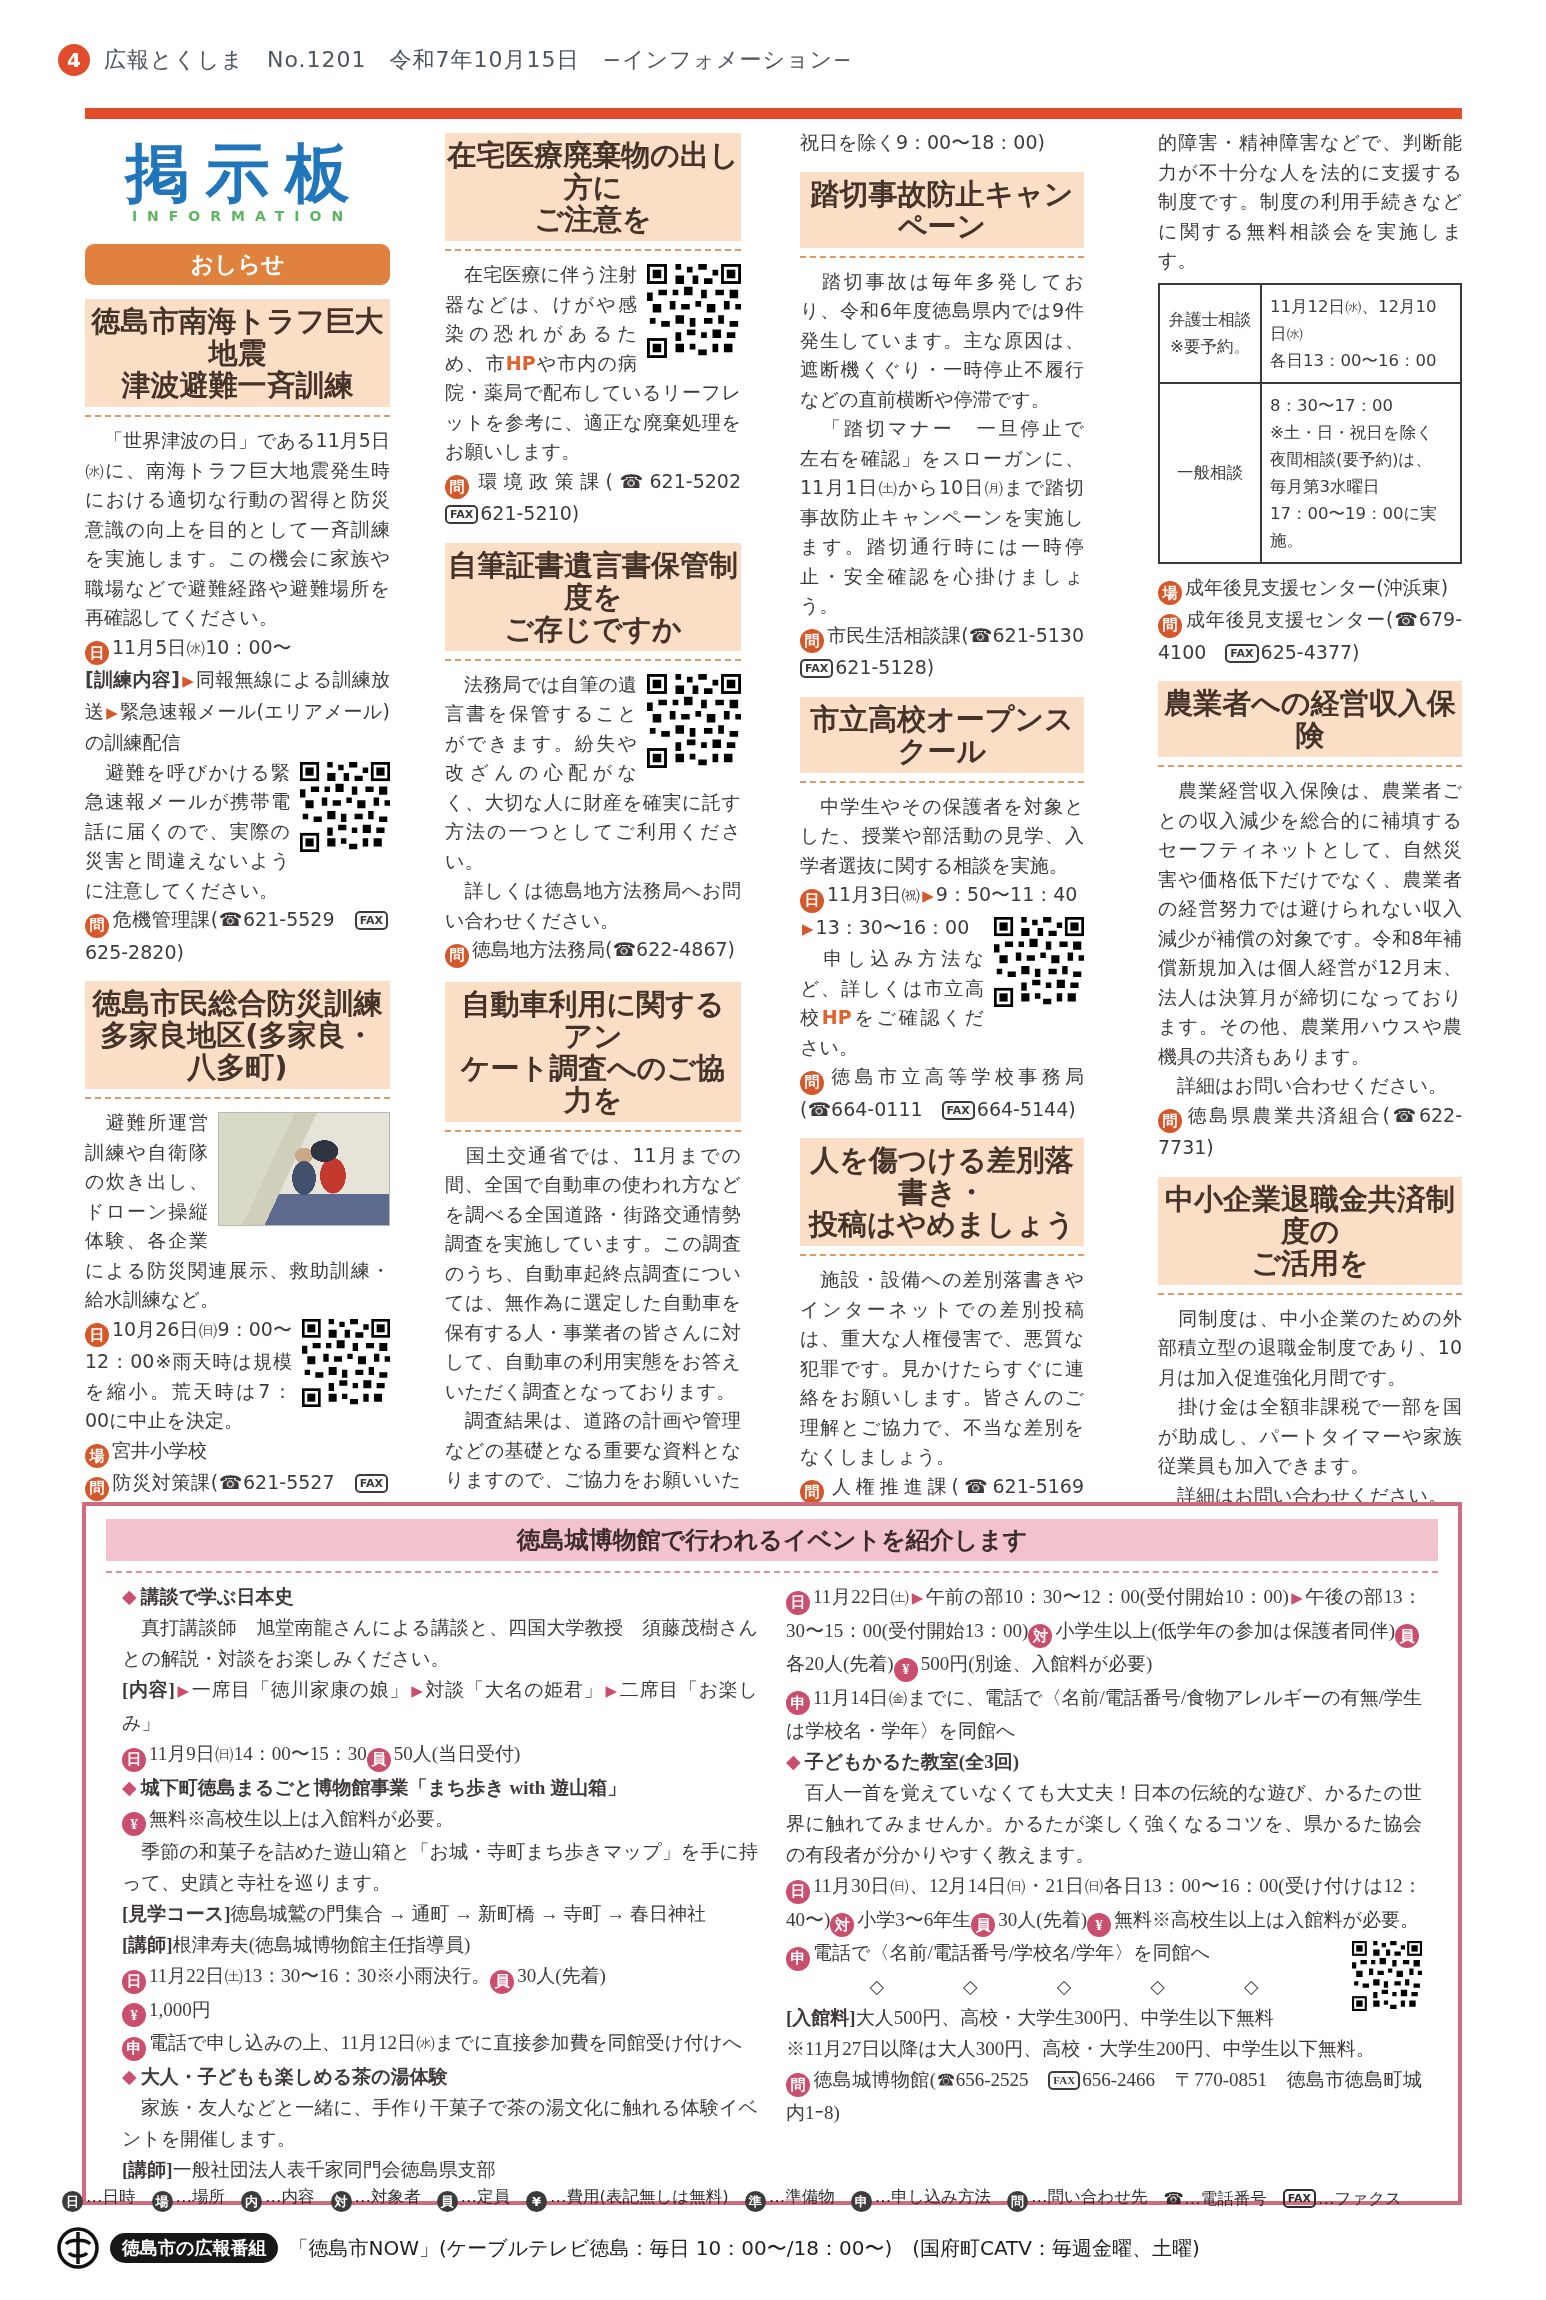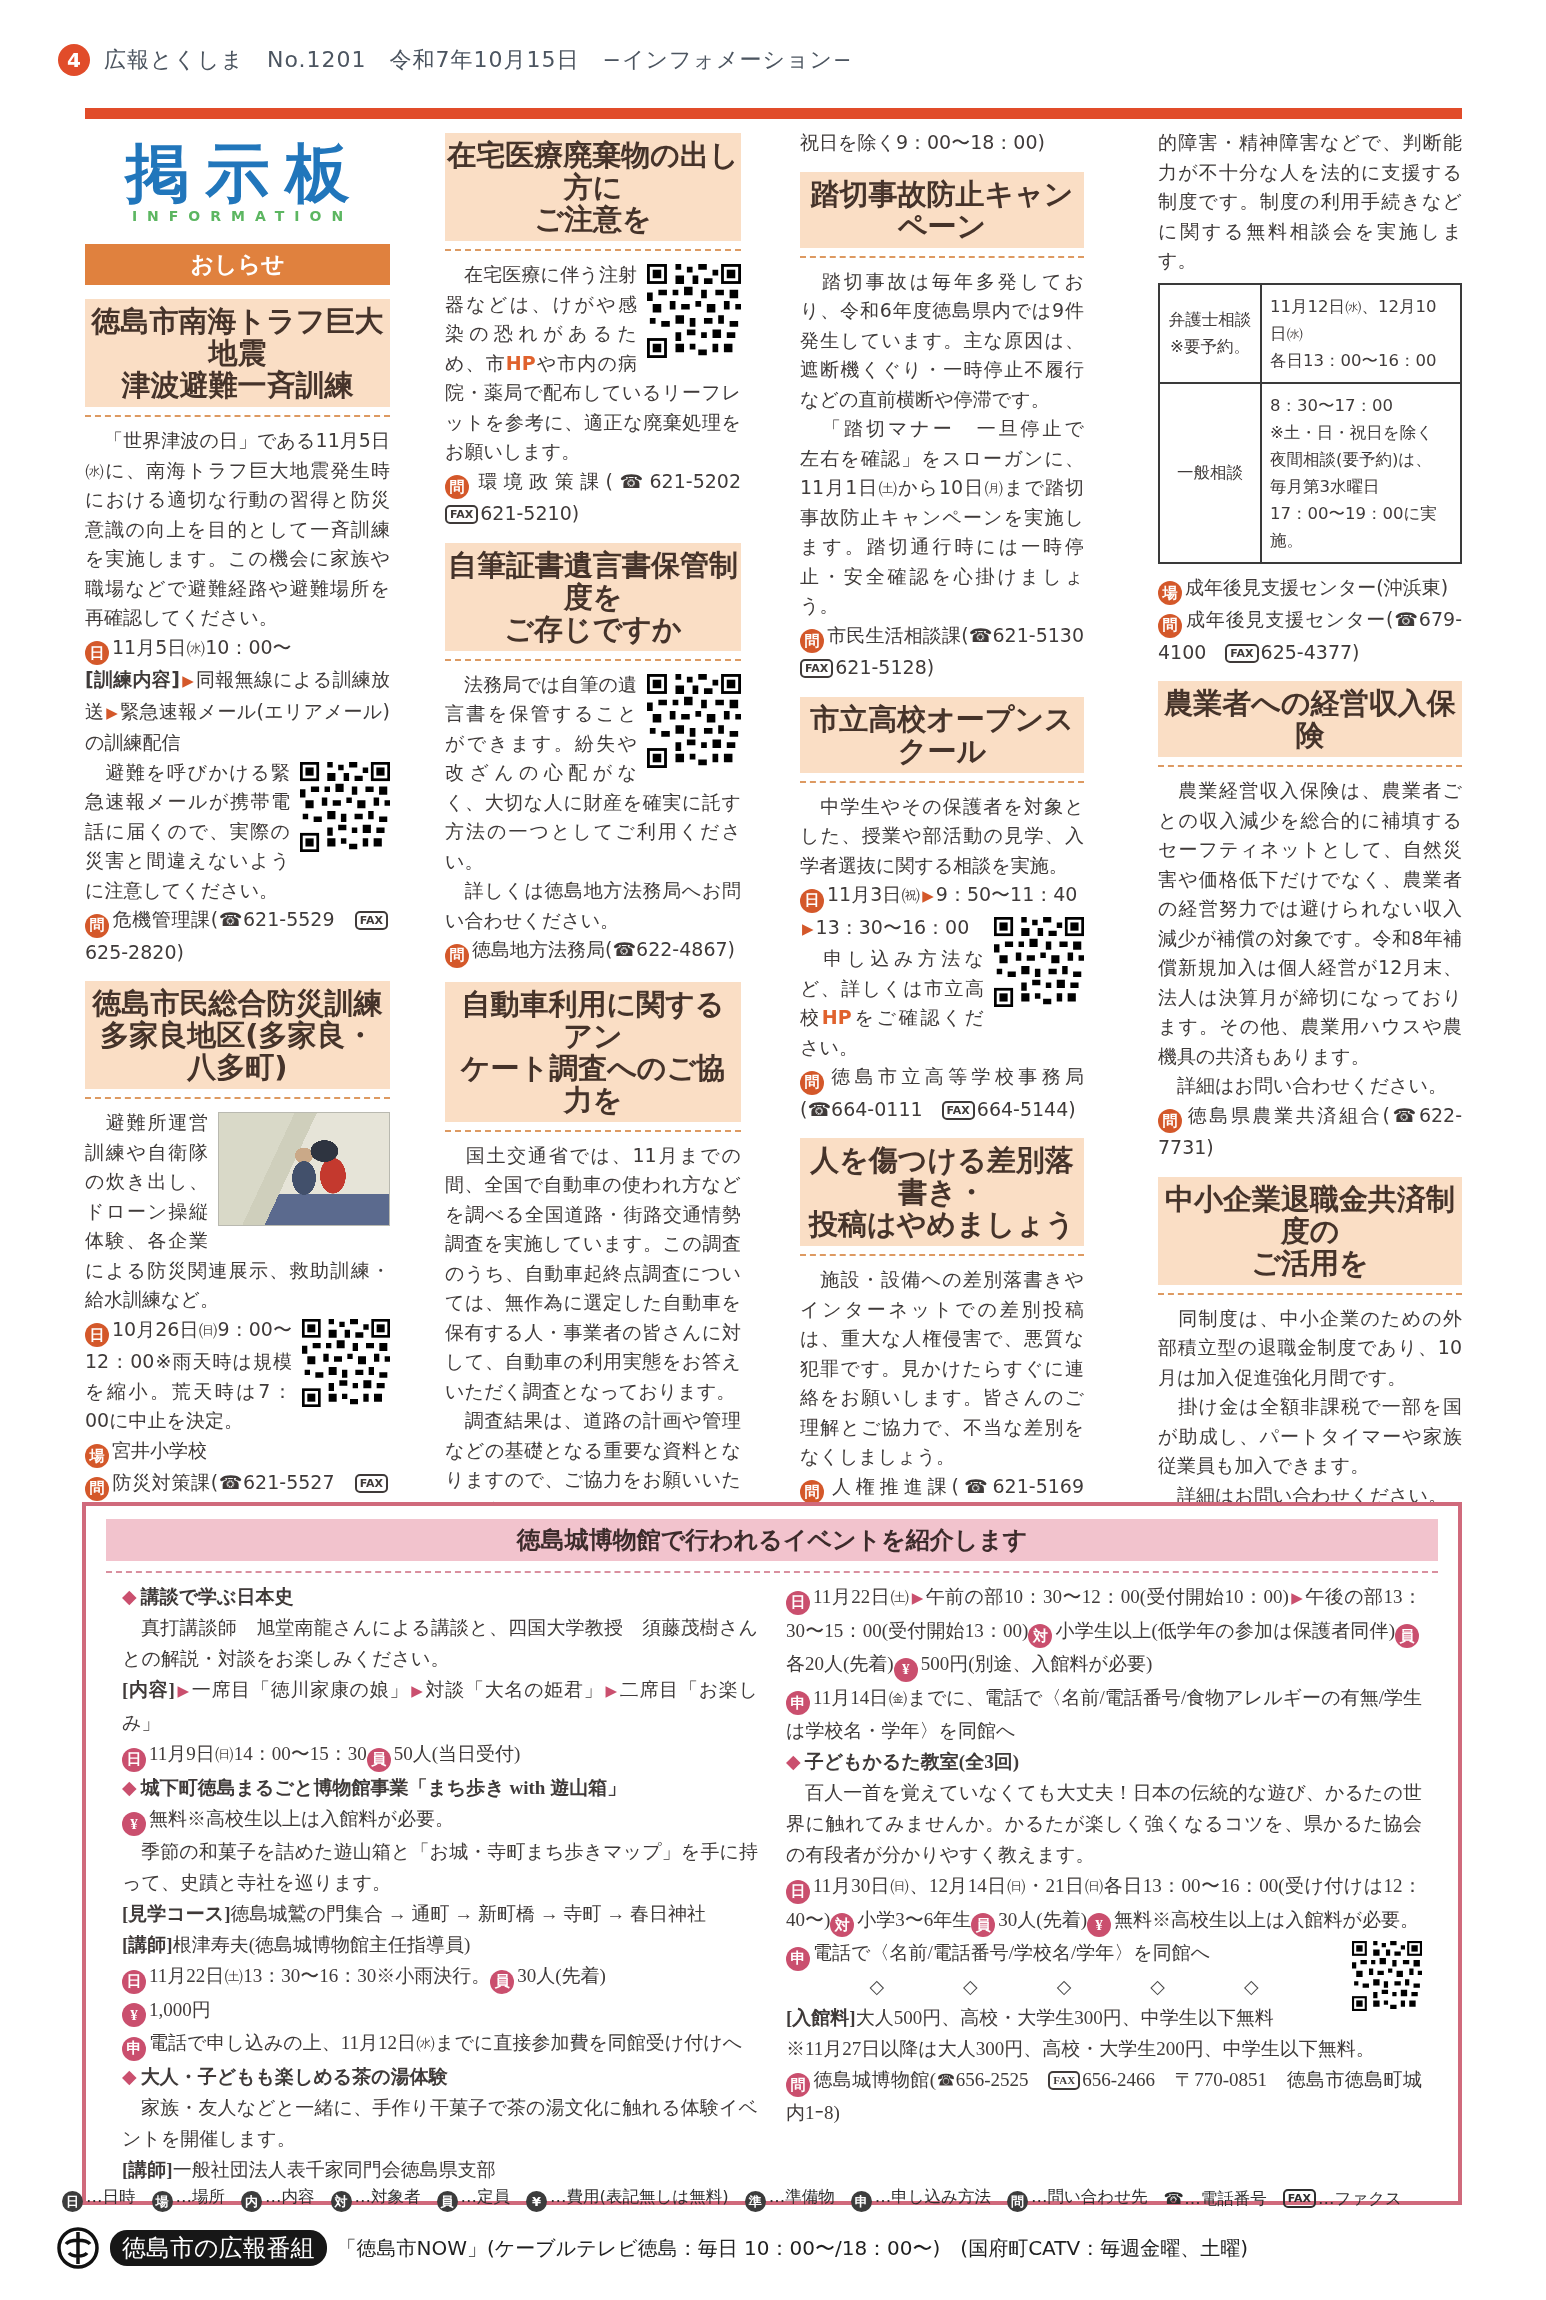--- a/index.html
+++ b/index.html
@@ -20,21 +20,21 @@
   .c1{left:85px;width:305px;}
   .c2{left:445px;width:296px;}
   .c3{left:800px;width:284px;}
   .c4{left:1158px;width:304px;}
 
   .logo{color:#2176bb;font-weight:bold;font-size:64px;line-height:1.1;text-align:center;
         letter-spacing:16px;padding-left:16px;margin-top:10px;}
   .loginf{color:#5cb661;font-weight:bold;font-size:14px;letter-spacing:10px;text-align:center;
           padding-left:10px;margin-top:0;}
   .oshirase{margin-top:20px;background:#e0813e;color:#fff;font-weight:bold;font-size:23px;
-            text-align:center;padding:5px 0;}
+            text-align:center;padding:5px 0;border-radius:9px;}
 
   .atitle{background:#fadec5;color:#45332a;font-weight:bold;font-size:29px;line-height:32px;
           text-align:center;padding:6px 2px;white-space:pre-line;margin:14px 0 0 0;}
   .first{margin-top:5px;}
   .dsep{border:none;border-top:2px dashed #dd9a62;margin:8px 0 9px 0;}
 
   .bp{margin:0;font-size:19px;line-height:29.5px;text-align:justify;}
   .ic{display:inline-flex;width:24px;height:24px;border-radius:50%;background:#d4582a;color:#fff;
       font-size:15px;font-weight:bold;align-items:center;justify-content:center;margin-right:3px;
       vertical-align:-4px;line-height:1;}
@@ -73,22 +73,22 @@
   .ev-dia{text-align:center;font-size:21px;letter-spacing:30px;padding-left:30px;color:#4a4a4a;
           line-height:31px;}
 
   
   .lgd{position:absolute;left:62px;top:2186px;width:1440px;font-size:16.5px;color:#2e2e2e;
        display:flex;gap:16px;white-space:nowrap;align-items:center;}
   .lgd .ic{background:#3c3c3c;width:21px;height:21px;font-size:13px;vertical-align:-4px;}
   .lgd .fx{border-color:#2e2e2e;}
   .fline{position:absolute;left:56px;top:2226px;display:flex;align-items:center;gap:10px;
          font-size:20px;color:#1f1f1f;}
-  .badge{background:#171717;color:#fff;font-weight:normal;border-radius:17px;padding:4px 12px;
-         font-size:24px;line-height:1.2;}
+  .badge{background:#171717;color:#fff;font-weight:bold;border-radius:17px;padding:4px 12px;
+         font-size:18px;line-height:1.2;}
   .emblem{width:44px;height:44px;flex:0 0 auto;}
 </style>
 </head>
 <body>
 
 <div class="page">
 
   <div class="hdr">
     <span class="pgnum">4</span>
     <span class="hdr-t">広報とくしま　No.1201　令和7年10月15日　−インフォメーション−</span>

